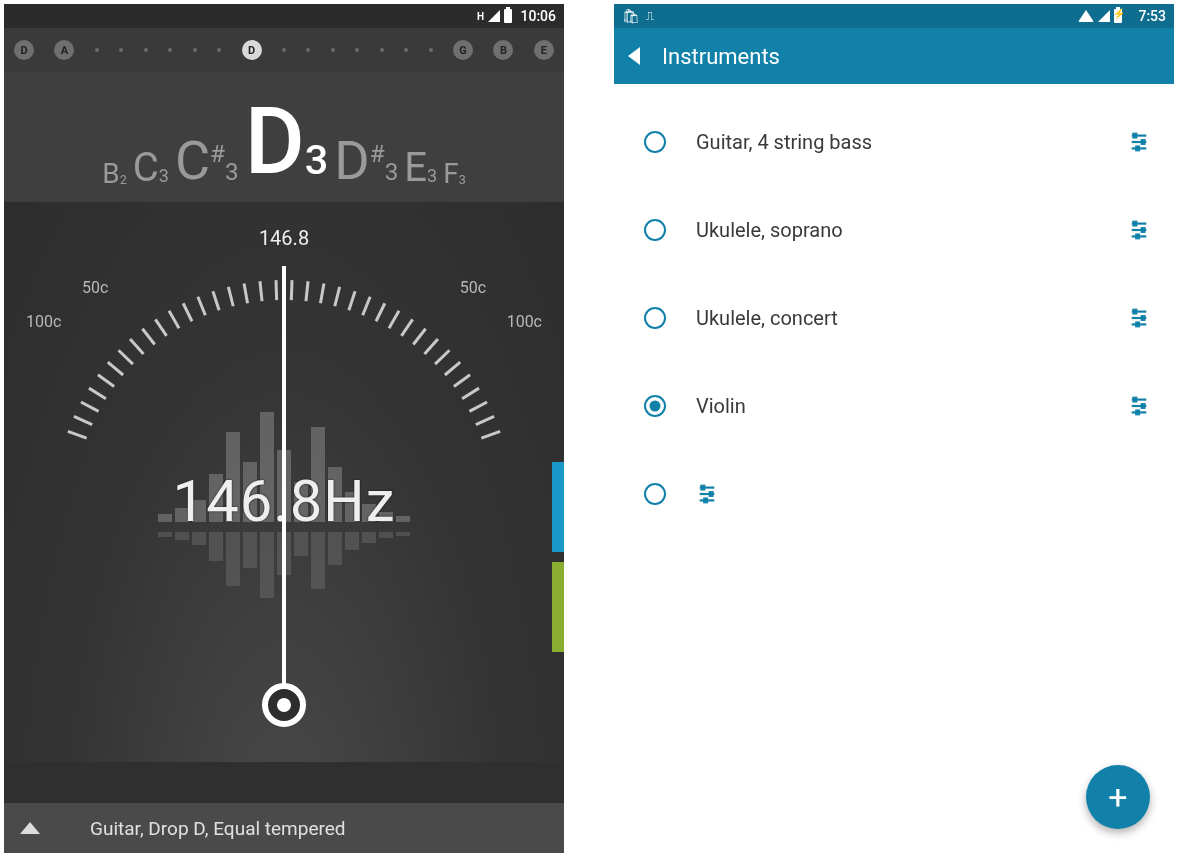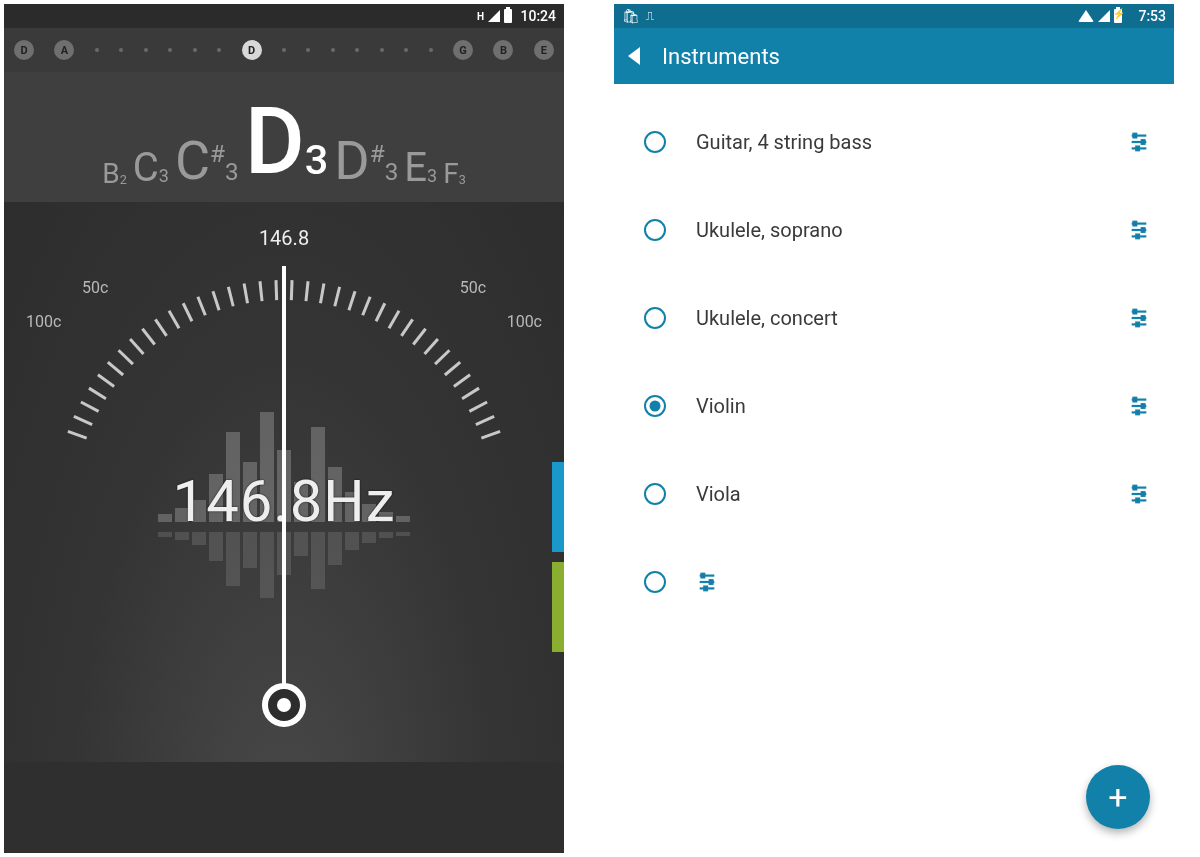--- a/index.html
+++ b/index.html
@@ -276,21 +276,21 @@
 </style>
 </head>
 <body>
 
 <div class="phone-left">
 
   <div class="status-bar">
     <span class="sb-icon-h">H</span>
     <span class="sb-tri"></span>
     <span class="sb-batt"></span>
-    <span style="margin-left:4px;">10:24</span>
+    <span style="margin-left:4px;">10:06</span>
   </div>
 
   <div class="dots-row" id="string-row">
       <div class="string-dot">D</div>
       <div class="string-dot">A</div>
       <div class="small-dot"></div>
       <div class="small-dot"></div>
       <div class="small-dot"></div>
       <div class="small-dot"></div>
       <div class="small-dot"></div>
@@ -425,20 +425,24 @@
 
     <div class="freq-big">146.8Hz</div>
 
     <div class="needle"></div>
     <div class="needle-knob"></div>
 
     <div class="side-tab blue"></div>
     <div class="side-tab green"></div>
   </div>
 
+  <div class="bottom-bar">
+    <span class="chev-up"></span>
+    <span class="bottom-text">Guitar, Drop D, Equal tempered</span>
+  </div>
 </div>
 
 <div class="phone-right">
 
   <div class="status-bar">
     <span class="sb-left">
       <span style="font-size:14px;">🛍</span>
       <span style="font-size:12px;">⎍</span>
     </span>
     <span class="wifi"></span>
@@ -504,43 +508,29 @@
             <line x1="4" y1="12" x2="20" y2="12"></line>
             <line x1="4" y1="19" x2="20" y2="19"></line>
             <rect x="6" y="3" width="3" height="4" fill="#1181aa"></rect>
             <rect x="15" y="10" width="3" height="4" fill="#1181aa"></rect>
             <rect x="9" y="17" width="3" height="4" fill="#1181aa"></rect>
           </svg>
         </div>
       </div>
       <div class="inst-row">
         <div class="radio"></div>
-        <div class="inst-label">Viola</div>
         <div class="tune-icon">
           <svg width="22" height="22" viewBox="0 0 24 24" fill="none" stroke="#1181aa" stroke-width="2.4">
             <line x1="4" y1="5" x2="20" y2="5"></line>
             <line x1="4" y1="12" x2="20" y2="12"></line>
             <line x1="4" y1="19" x2="20" y2="19"></line>
             <rect x="6" y="3" width="3" height="4" fill="#1181aa"></rect>
             <rect x="15" y="10" width="3" height="4" fill="#1181aa"></rect>
             <rect x="9" y="17" width="3" height="4" fill="#1181aa"></rect>
           </svg>
         </div>
       </div>
-      <div class="inst-row">
-        <div class="radio"></div>
-        <div class="tune-icon">
-          <svg width="22" height="22" viewBox="0 0 24 24" fill="none" stroke="#1181aa" stroke-width="2.4">
-            <line x1="4" y1="5" x2="20" y2="5"></line>
-            <line x1="4" y1="12" x2="20" y2="12"></line>
-            <line x1="4" y1="19" x2="20" y2="19"></line>
-            <rect x="6" y="3" width="3" height="4" fill="#1181aa"></rect>
-            <rect x="15" y="10" width="3" height="4" fill="#1181aa"></rect>
-            <rect x="9" y="17" width="3" height="4" fill="#1181aa"></rect>
-          </svg>
-        </div>
-      </div>
     </div>
 
   <div class="fab">
     <span class="fab-plus">+</span>
   </div>
 </div>
 
 </body></html>

